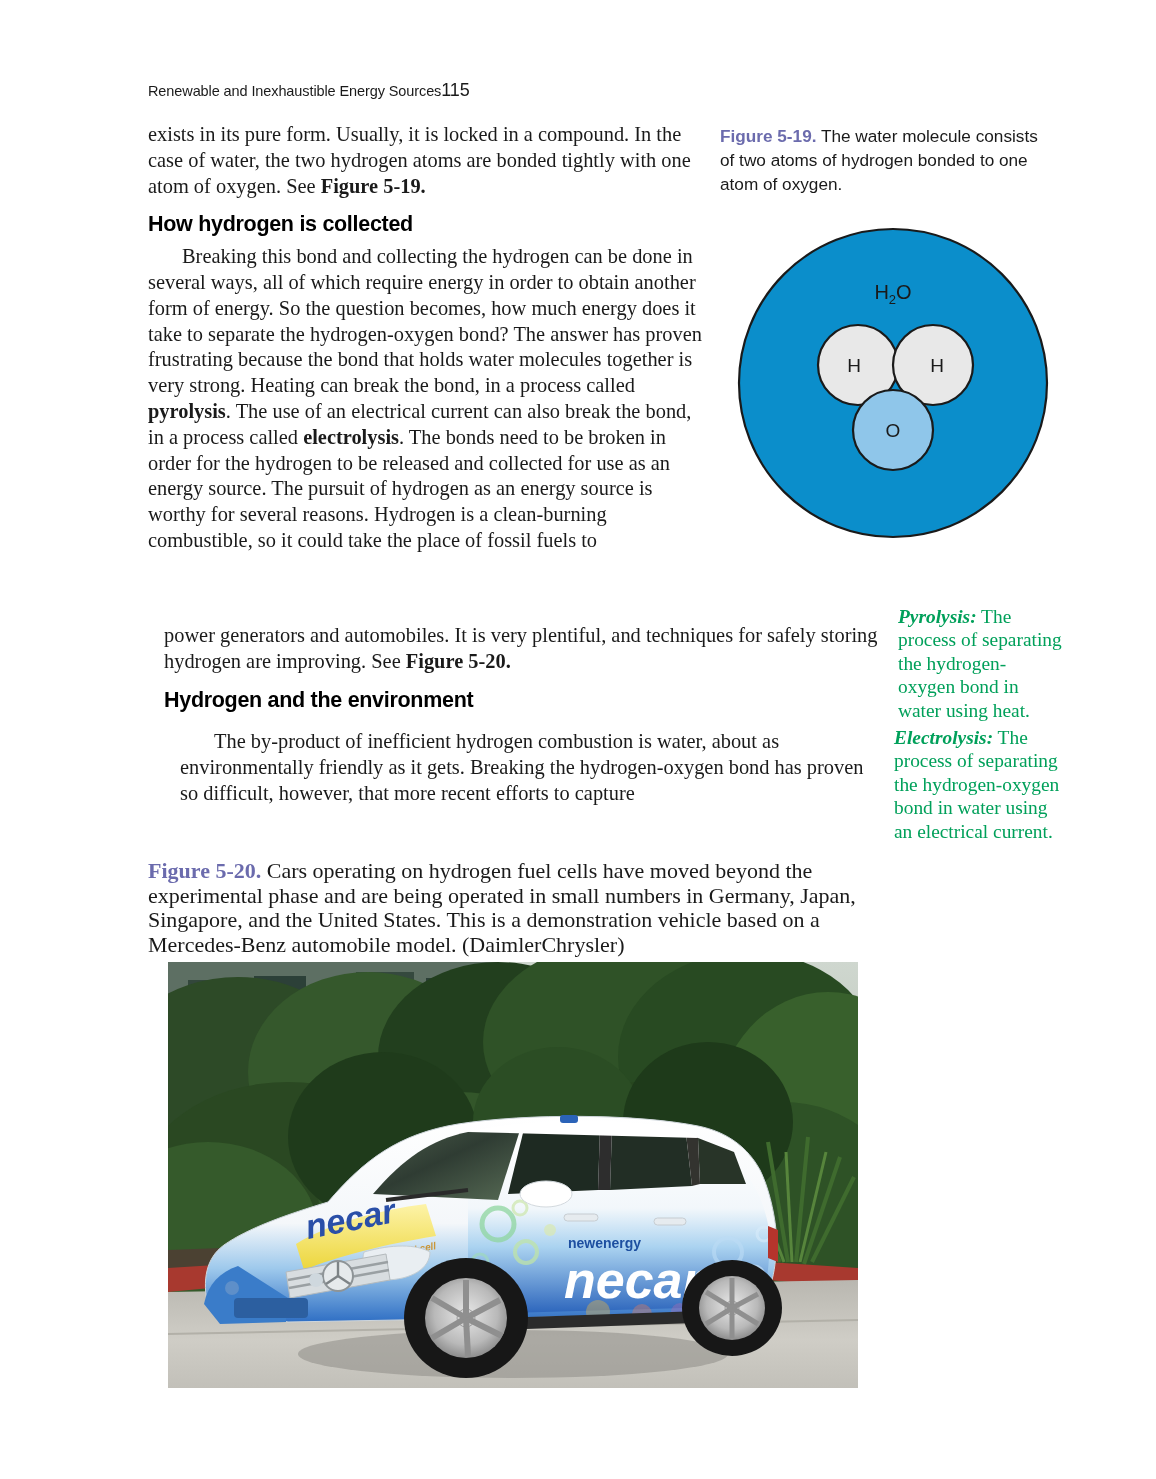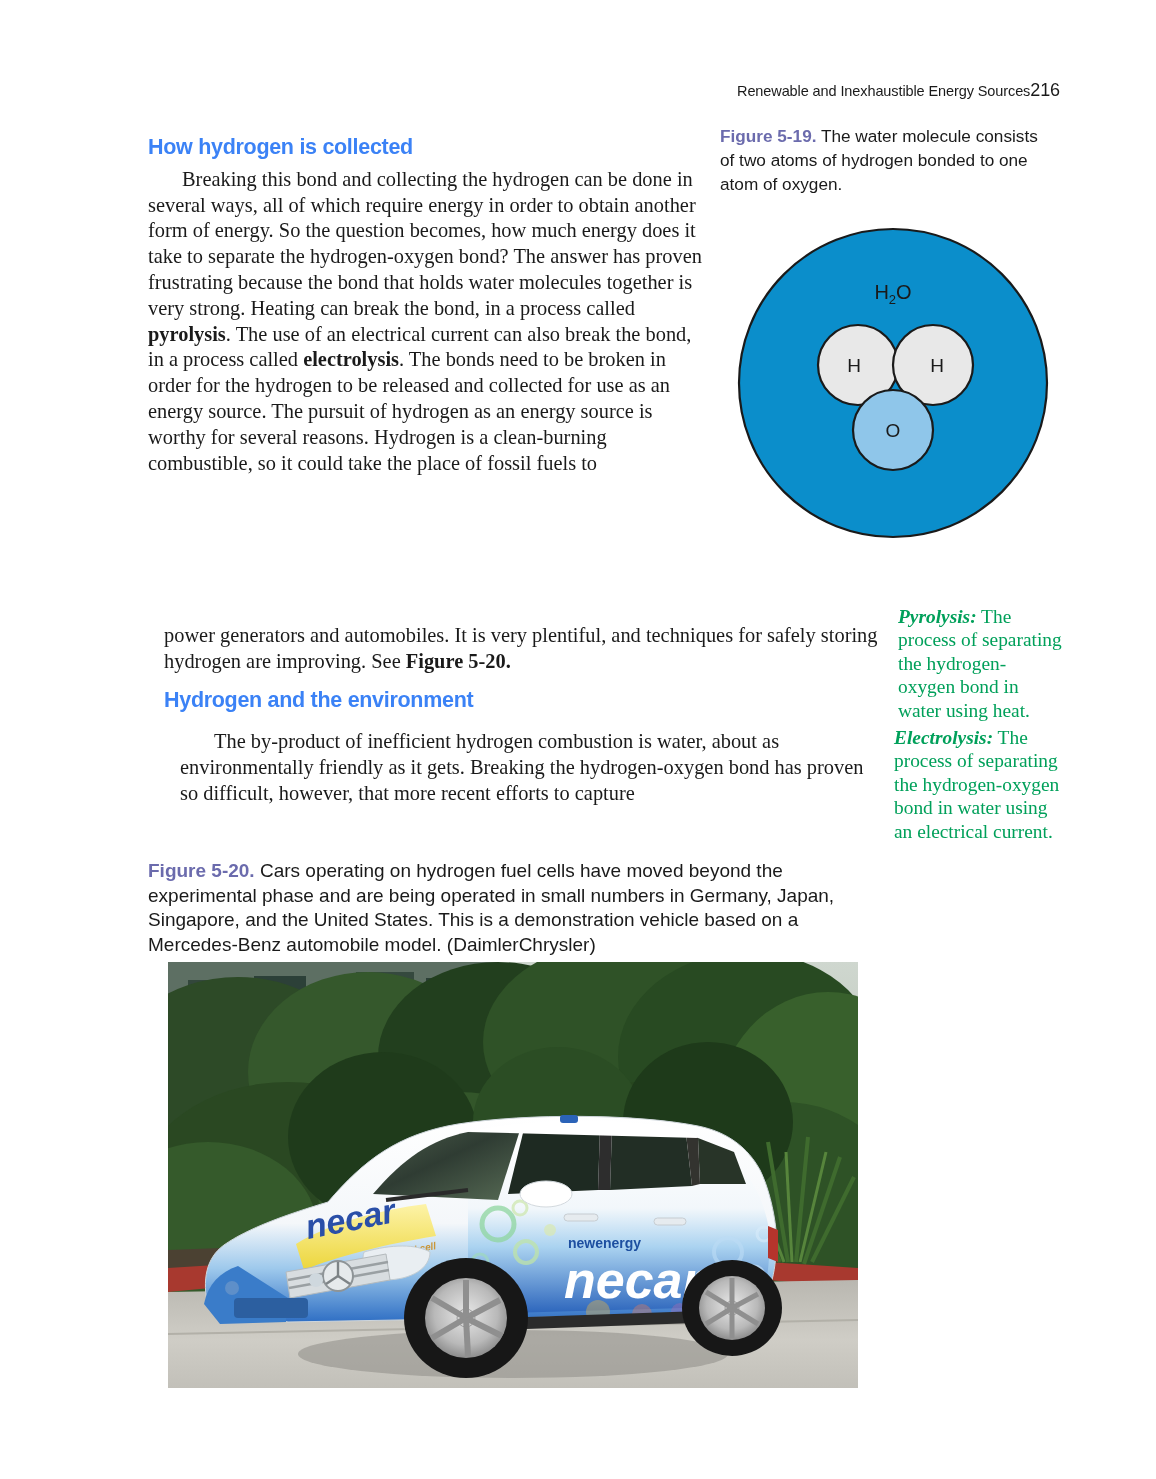--- a/index.html
+++ b/index.html
@@ -16,21 +16,21 @@
     overflow: hidden;
   }
 
   
   .running-head {
     position: absolute;
     left: 148px;
     top: 80px;
     width: 912px;
     display: flex;
-    justify-content: flex-end;
+    justify-content: flex-start;
     align-items: baseline;
     font-family: "Liberation Sans", sans-serif;
     font-size: 14.5px;
     letter-spacing: -0.1px;
     color: #1a1a1a;
   }
   .running-head .page-no {
     font-size: 18px;
   }
 
@@ -55,21 +55,21 @@
   .indent { text-indent: 34px; }
   .bi { font-weight: bold; }
   .b { font-weight: bold; }
 
   h2.section-head {
     font-family: "Liberation Sans", sans-serif;
     font-weight: bold;
     font-size: 21.5px;
     letter-spacing: -0.3px;
     margin: 13px 0 6px 0;
-    color: #3b82f6;
+    color: #000000;
   }
 
   
   .fig19-caption {
     position: absolute;
     left: 720px;
     top: 124px;
     width: 330px;
     font-family: "Liberation Sans", sans-serif;
     font-size: 17.2px;
@@ -106,46 +106,49 @@
     font-style: italic;
   }
   .glossary .entry + .entry { margin-top: 25px; }
 
   
   .fig20-caption {
     position: absolute;
     left: 148px;
     top: 859px;
     width: 716px;
-    font-family: Liberation Sans, sans-serif;
-    font-size: 19px;
+    font-family: Liberation Serif, serif;
+    font-size: 22px;
     line-height: 24.6px;
     color: #1a1a1a;
   }
 
   
   .photo {
     position: absolute;
     left: 168px;
     top: 962px;
     width: 690px;
     height: 426px;
     overflow: hidden;
   }
   .photo svg { display: block; }
 </style>
 </head>
 <body>
 
 <div class="running-head">
   <span>Renewable and Inexhaustible Energy Sources</span>
-  <span class="page-no">216</span>
+  <span class="page-no">115</span>
 </div>
 
 <div class="body-col">
+  <p style="margin:0;">
+    <span>exists in its pure form. Usually, it is locked in a compound. In the case of water, the two hydrogen atoms are bonded tightly with one atom of oxygen. See </span><span class="b">Figure 5-19.</span>
+  </p>
 
   <h2 class="section-head">How hydrogen is collected</h2>
 
   <p class="indent" style="margin:0;">
     <span>Breaking this bond and collecting the hydrogen can be done in several ways, all of which require energy in order to obtain another form of energy. So the question becomes, how much energy does it take to separate the hydrogen-oxygen bond? The answer has proven frustrating because the bond that holds water molecules together is very strong. Heating can break the bond, in a process called </span><span class="bi">pyrolysis</span><span>. The use of an electrical current can also break the bond, in a process called </span><span class="bi">electrolysis</span><span>. The bonds need to be broken in order for the hydrogen to be released and collected for use as an energy source. The pursuit of hydrogen as an energy source is worthy for several reasons. Hydrogen is a clean-burning combustible, so it could take the place of fossil fuels to </span>
   </p>
 </div>
 
 <div class="body-wide">
   <p style="margin:0;">

